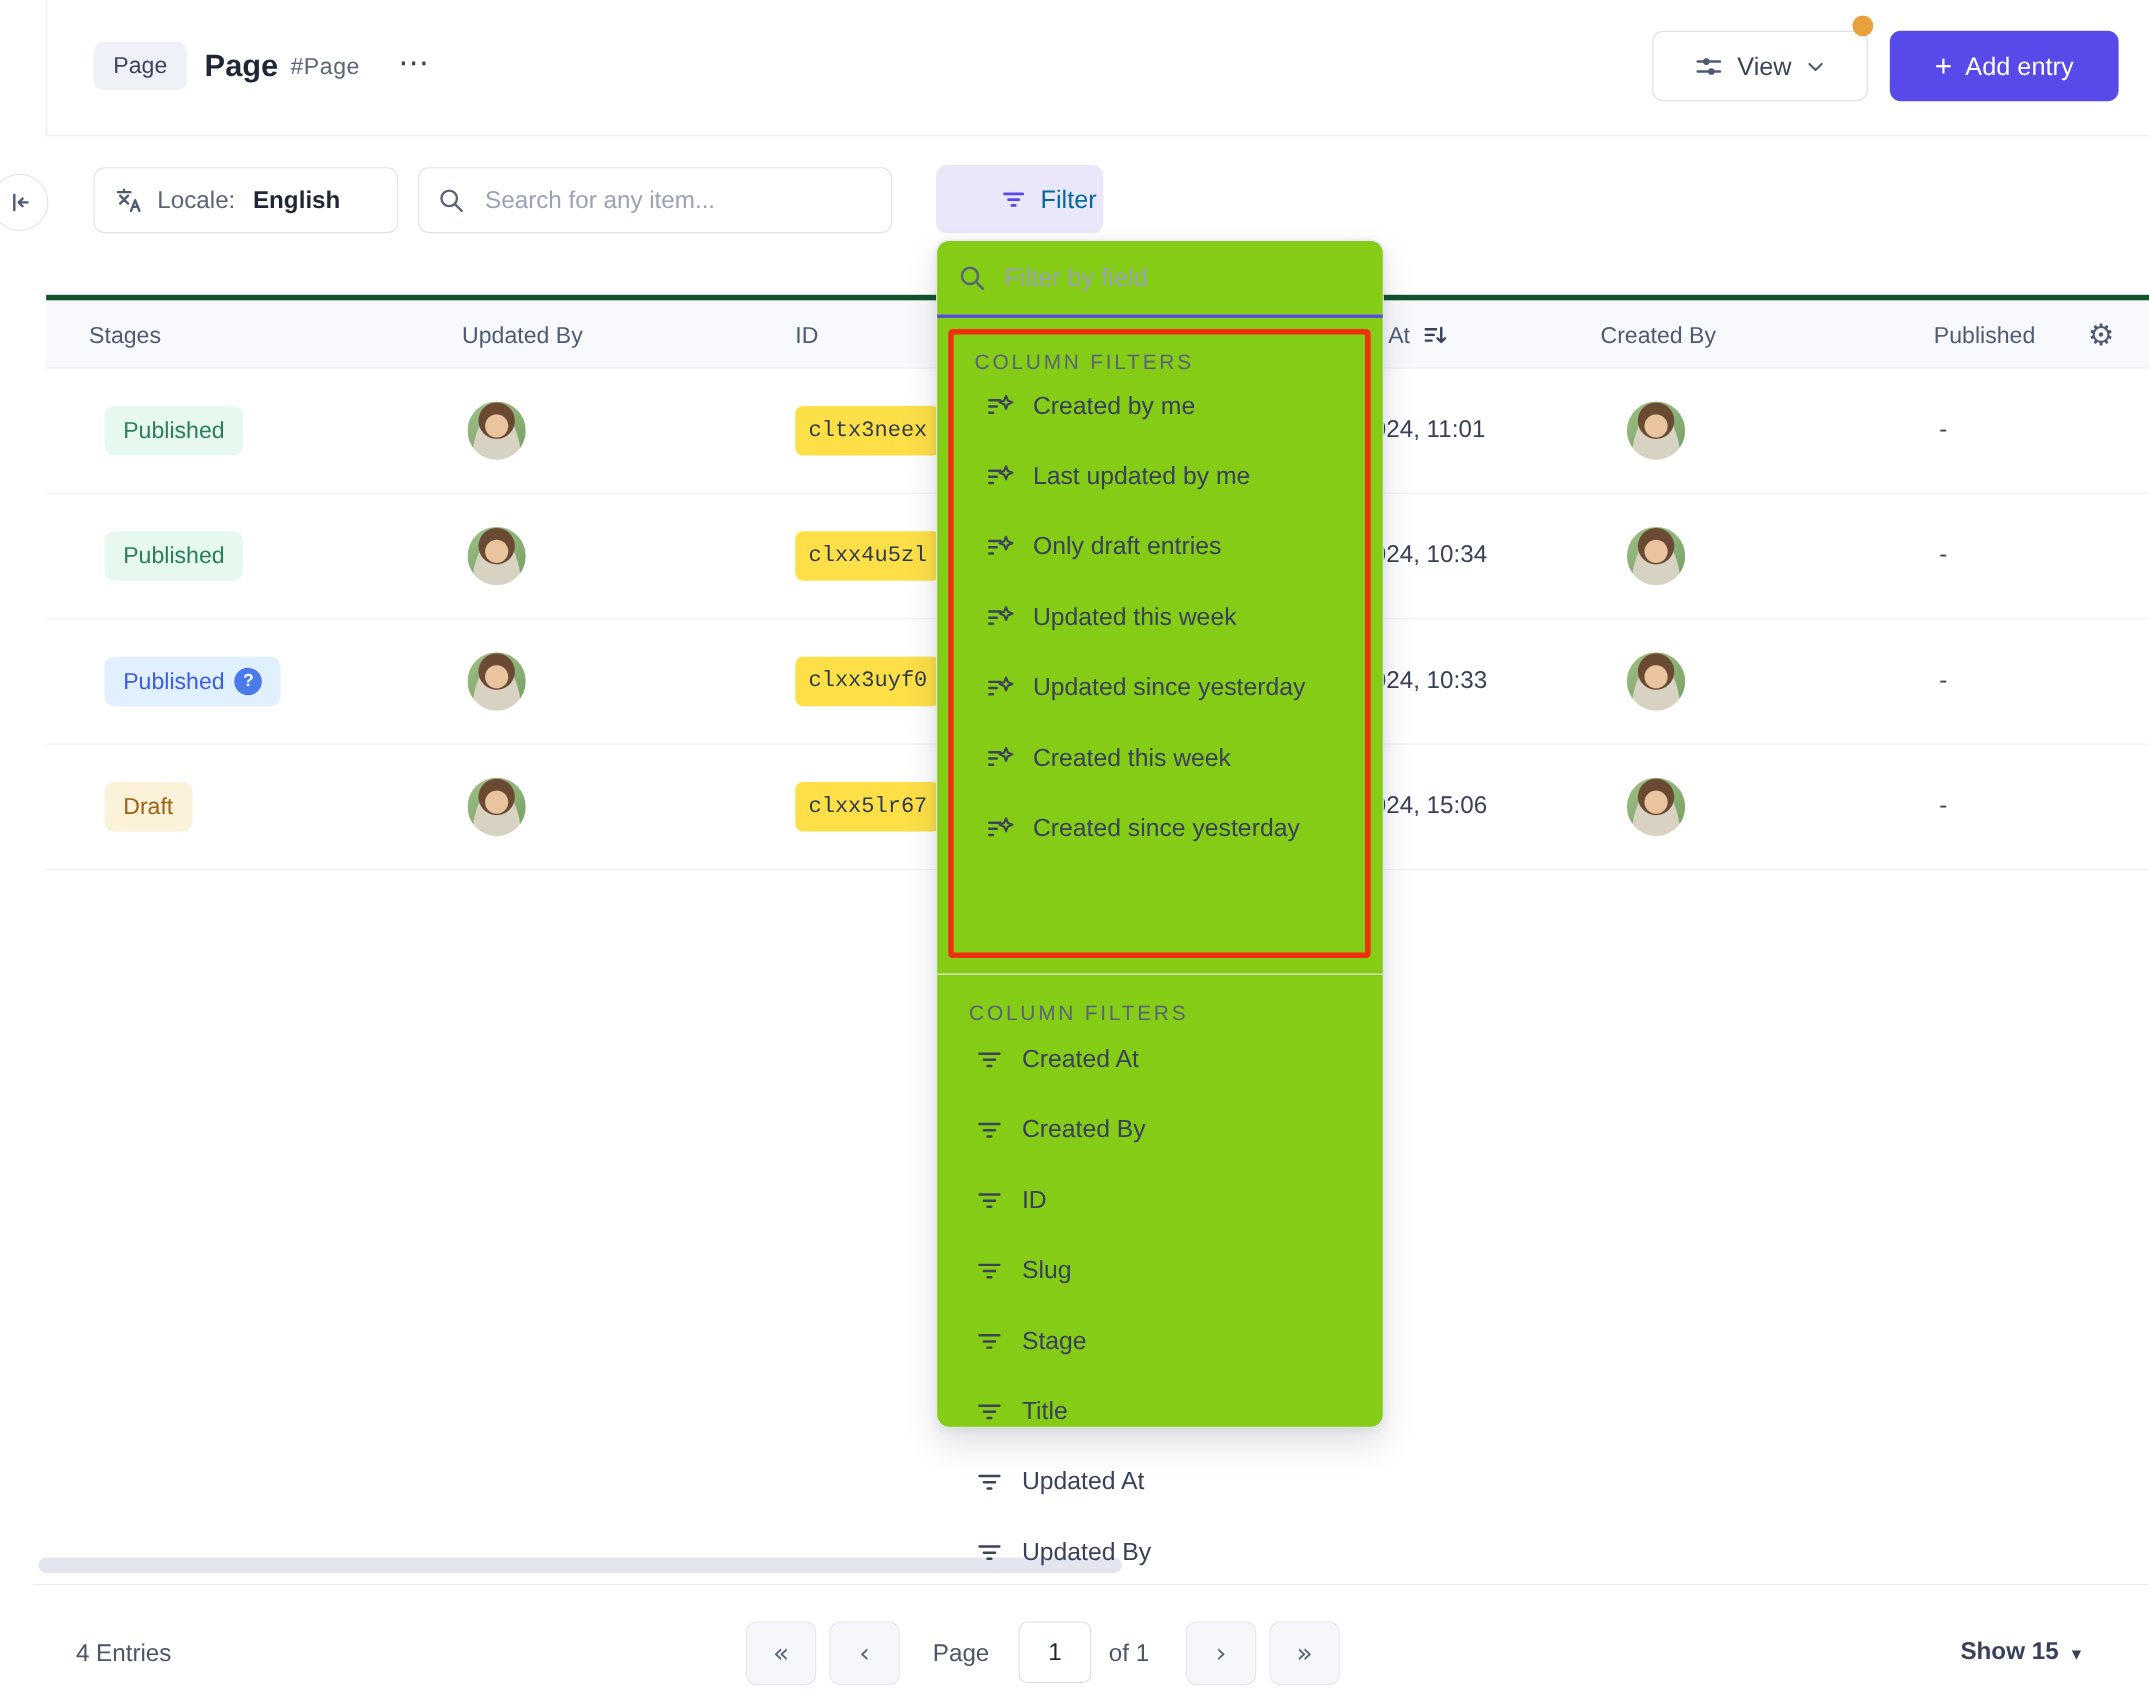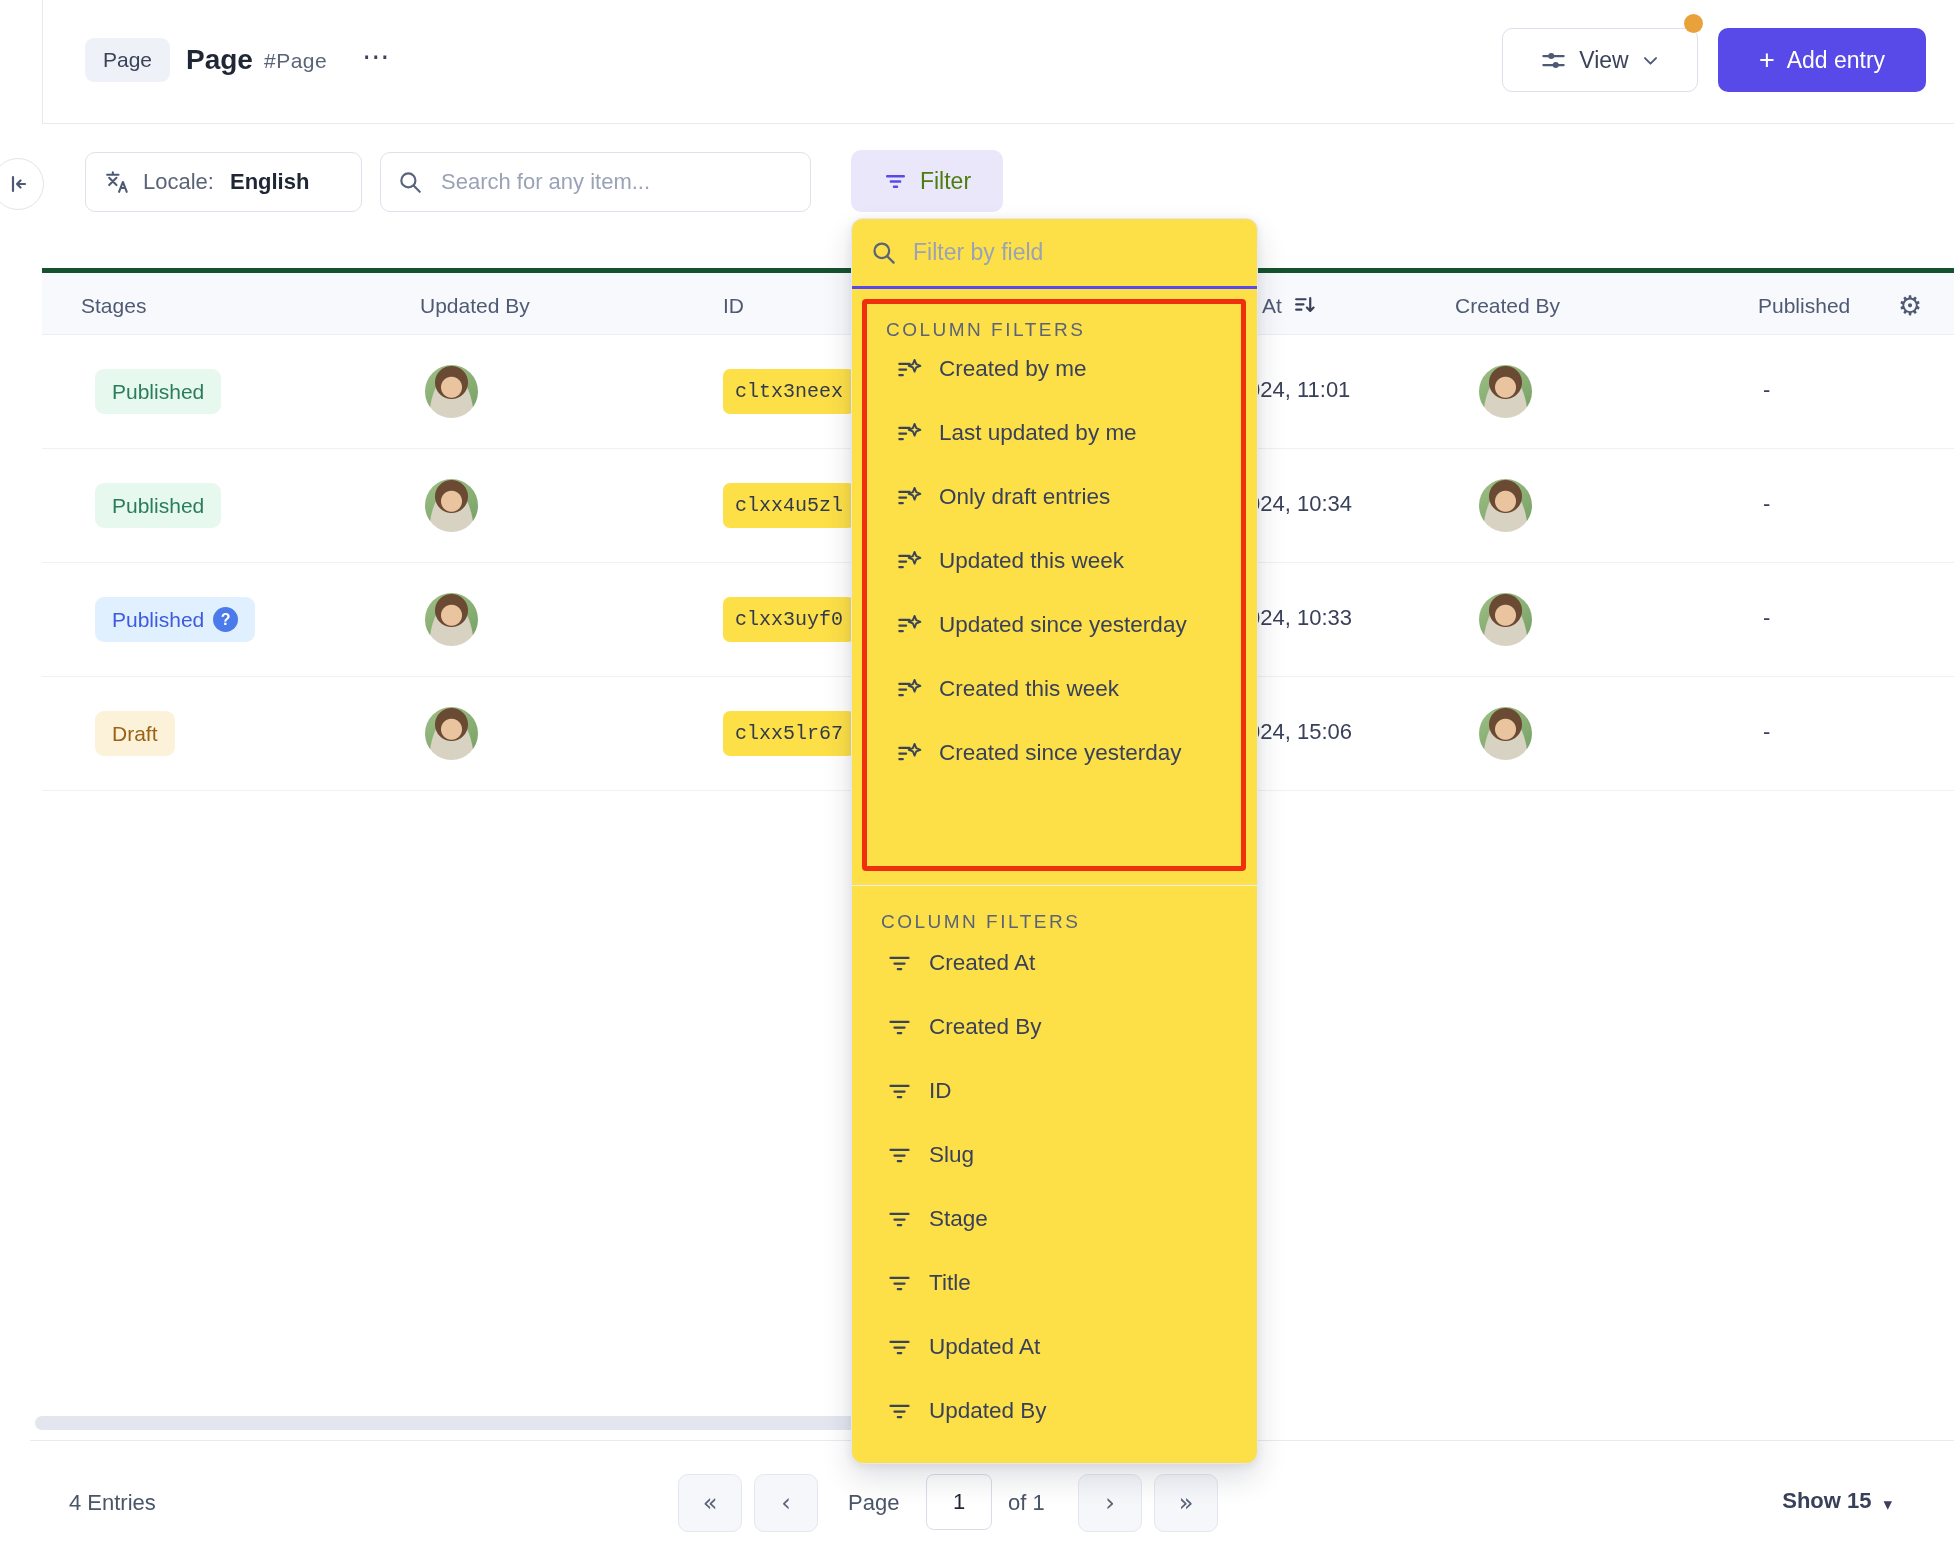--- a/index.html
+++ b/index.html
@@ -31,22 +31,22 @@
   .tool-box{position:absolute;top:152px;height:60px;border:1px solid #DFE2EC;border-radius:10px;background:#fff;
             display:flex;align-items:center;box-sizing:border-box;}
   .locale-box{left:85px;width:277px;padding:0 18px;gap:12px;}
   .locale-label{font-size:22px;color:#5A6478;}
   .locale-value{font-size:22px;color:#1F2736;font-weight:700;margin-left:4px;}
   .search-box{left:380px;width:431px;padding:0 16px;gap:16px;}
   .search-box input{border:none;outline:none;flex:1;font-size:22px;color:#323A4D;background:transparent;
                     font-family:"Liberation Sans","DejaVu Sans",sans-serif;}
   .search-box input::placeholder{color:#9AA3B6;}
   .filter-btn{position:absolute;left:851px;top:150px;width:152px;height:62px;background:#E9E7F9;border:none;
-              border-radius:10px;display:flex;align-items:center;justify-content:center;gap:12px;
-              font-size:23px;color:#4d7c0f;}
+              border-radius:10px;display:flex;align-items:center;justify-content:flex-end;gap:12px;
+              font-size:23px;color:#0369a1;}
 
   
   .thead{position:absolute;left:42px;right:0;top:268px;height:67px;background:#F8F9FC;
          border-top:5px solid #14532d;border-bottom:1px solid #ECEEF4;box-sizing:border-box;}
   .th{position:absolute;top:0;height:65px;display:flex;align-items:center;font-size:21px;color:#4E5A74;}
   .th-stages{left:39px;}      
   .th-updated-by{left:378px;}
   .th-id{left:681px;}
   .th-at{left:1220px;gap:10px;}
   .th-created-by{left:1413px;}
@@ -71,21 +71,21 @@
       linear-gradient(150deg,#9EBF85,#739E63);}
   .av-updated{left:383px;}
   .av-created{left:1437px;}
   .idchip{position:absolute;left:681px;top:34px;height:45px;max-width:136px;padding:0 12px;background:#fde047;
           border-radius:7px;display:flex;align-items:center;overflow:hidden;white-space:nowrap;
           font-family:"Liberation Mono","DejaVu Sans Mono",monospace;font-size:20px;color:#323A4D;}
   .datecell{position:absolute;left:1206px;top:42px;font-size:22px;color:#39415A;white-space:nowrap;}
   .pubdash{position:absolute;left:1721px;top:42px;font-size:22px;color:#39415A;}
 
   
-  .fpanel{position:absolute;left:851px;top:218px;width:407px;height:1246px;background:#fde047;z-index:40;
+  .fpanel{position:absolute;left:851px;top:218px;width:407px;height:1080px;background:#84cc16;z-index:40;
           border:1px solid #E4E7F0;border-radius:12px;box-sizing:border-box;
           box-shadow:0 14px 30px rgba(30,35,60,.14),0 2px 8px rgba(30,35,60,.08);}
   .fp-search{position:absolute;left:0;right:0;top:0;height:70px;display:flex;align-items:center;gap:14px;
              padding:0 18px;border-bottom:3px solid #584AE8;box-sizing:border-box;}
   .fp-search input{border:none;outline:none;flex:1;font-size:23px;background:transparent;color:#323A4D;
                    font-family:"Liberation Sans","DejaVu Sans",sans-serif;}
   .fp-search input::placeholder{color:#9AA3B6;}
   .red-box{position:absolute;left:10px;right:11px;top:80px;height:572px;border:5px solid #EF2F0D;
            border-radius:4px;box-sizing:border-box;}
   .sect-title{font-size:19px;color:#5A6478;letter-spacing:2.5px;}

